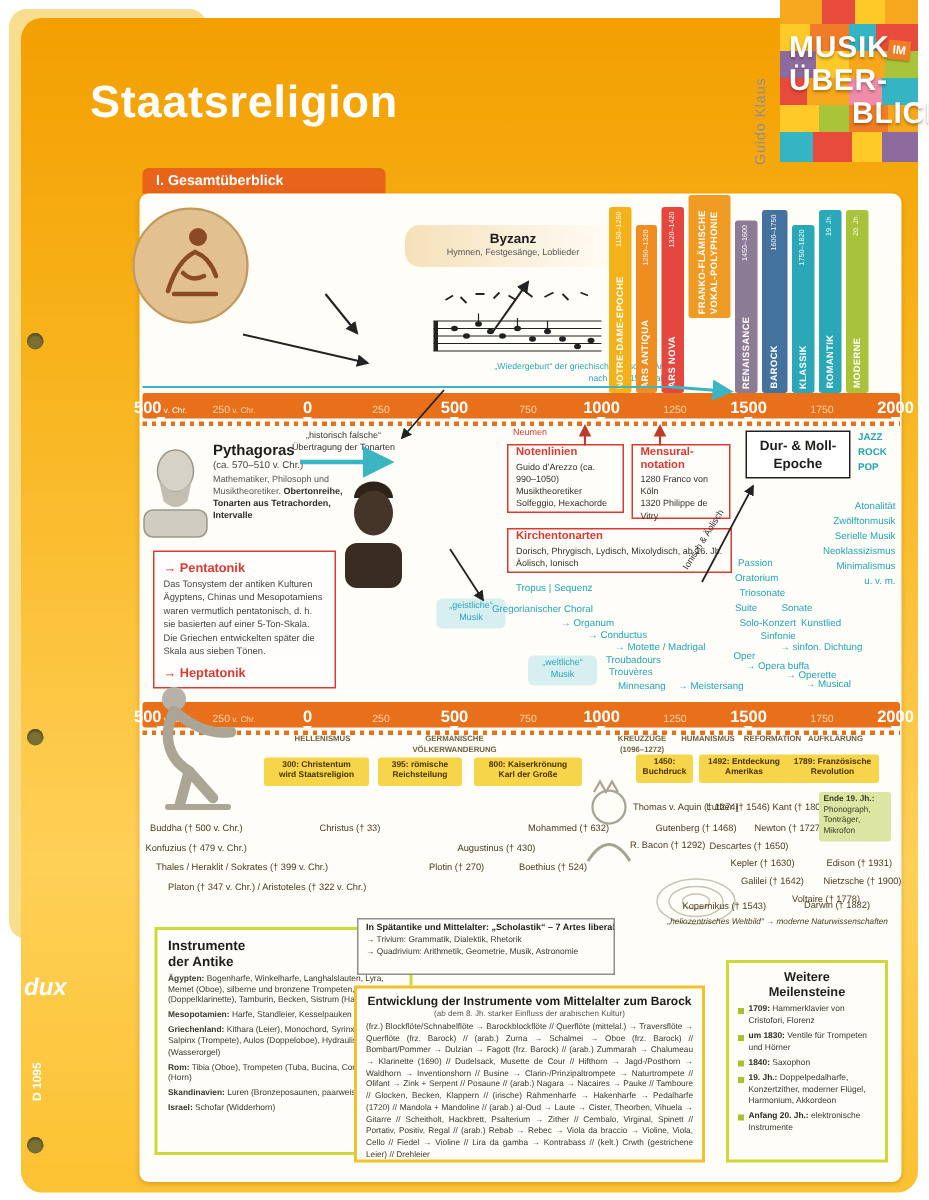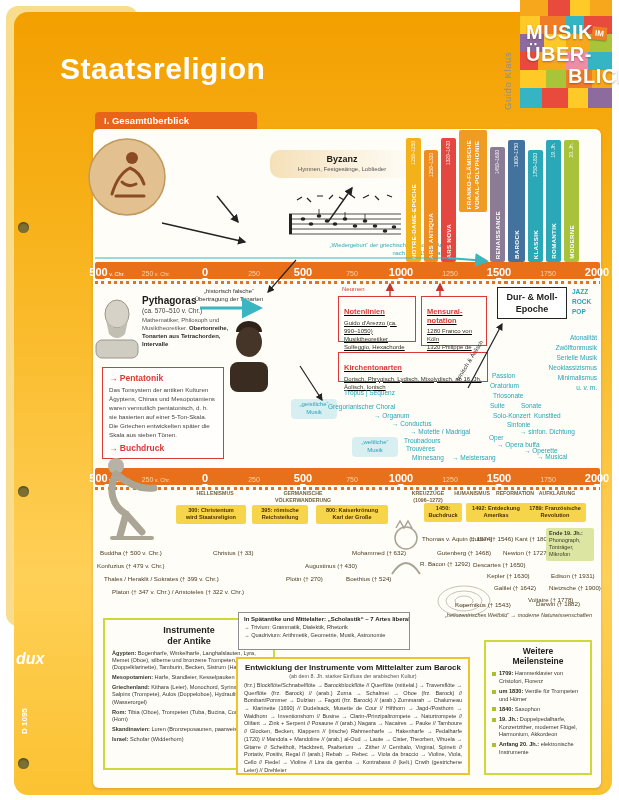--- a/index.html
+++ b/index.html
@@ -32,21 +32,21 @@
   .tick:not(.major) b{font-size:7px;font-weight:normal;}
   .tick.major::after{content:"";position:absolute;left:50%;margin-left:-3px;top:16px;border:3px solid transparent;border-top:4px solid #fff;}
   .dashes{position:absolute;left:95px;width:505px;height:3px;background:repeating-linear-gradient(90deg,#e8701a 0,#e8701a 3px,transparent 3px,transparent 6.3px);}
 
   .epoch{position:absolute;border-radius:2px;display:flex;flex-direction:column;justify-content:space-between;align-items:center;padding:3px 0;box-sizing:border-box;}
   .epoch span{writing-mode:vertical-rl;transform:rotate(180deg);color:#fff;}
   .epoch .date{font-size:4.8px;opacity:.95;}
   .epoch .lab{font-weight:bold;font-size:6.2px;letter-spacing:.3px;white-space:pre-line;line-height:1.25;text-align:center;}
 
   .neumen{position:absolute;left:342px;top:286px;font-size:6px;color:#d93a35;}
-  .rbox{position:absolute;border:1px solid #d93a35;background:#fffdf7;padding:11px 5px;box-sizing:border-box;text-decoration:underline;}
+  .rbox{position:absolute;border:1px solid #d93a35;background:#fffdf7;padding:0 5px;box-sizing:border-box;}
   .rbox h4{margin:0 0 2px;font-size:7.5px;color:#d93a35;white-space:pre-line;line-height:1.15;}
   .rbox div{font-size:6px;color:#33302a;line-height:1.35;}
 
   .pyth{position:absolute;left:142px;top:295px;width:97px;}
   .pyth h3{margin:0;font-size:10px;color:#1d1d1b;}
   .pyth .d{font-size:6.5px;color:#444;margin:1px 0 2px;}
   .pyth p{margin:0;font-size:6px;color:#555;line-height:1.35;}
   .pyth p b{color:#2e2c27;}
   .transfer{position:absolute;left:185px;top:288px;width:88px;text-align:center;font-size:6px;color:#333;line-height:1.3;}
   .gregor{position:absolute;left:264px;top:292px;width:74px;background:linear-gradient(90deg,#f5e0b8,#fbf1dd 60%,rgba(251,241,221,0));border-radius:8px;padding:3px 5px;box-sizing:border-box;}
@@ -69,21 +69,21 @@
 
   .era{position:absolute;transform:translateX(-50%);text-align:center;font-size:5.2px;font-weight:bold;color:#6f5f3e;line-height:1.3;white-space:nowrap;}
   .event{position:absolute;background:#f7d54b;border-radius:2px;text-align:center;font-size:5.6px;font-weight:bold;color:#4a3000;line-height:1.3;padding:2px 2px;box-sizing:border-box;}
   .person{position:absolute;font-size:6.2px;color:#4a3b23;white-space:nowrap;}
   .greenbox{position:absolute;left:546px;top:528px;width:48px;background:#dde5a3;border-radius:2px;padding:2px 3px;font-size:5.5px;color:#3c3c28;line-height:1.3;box-sizing:border-box;}
   .greenbox b{display:block;}
   .helio{position:absolute;left:445px;top:612px;font-size:5.5px;font-style:italic;color:#4a3b23;white-space:nowrap;}
 
   .bigbox{position:absolute;background:#fffdf7;box-sizing:border-box;overflow:hidden;}
   .box-antike{left:103px;top:618px;width:172px;height:152px;border:2px solid #cdd938;padding:5px 7px;}
-  .box-antike h3{margin:0 0 3px;text-align:center;font-size:9px;color:#1d1d1b;white-space:pre-line;line-height:1.2;}
+  .box-antike h3{margin:0 0 3px;text-align:left;font-size:9px;color:#1d1d1b;white-space:pre-line;line-height:1.2;}
   .box-antike p{margin:0 0 2.5px;font-size:5.6px;color:#3a372f;line-height:1.32;}
   .box-schol{left:238px;top:612px;width:172px;height:38px;border:1px solid #8f8f8f;padding:3px 5px;}
   .box-schol h3{margin:0 0 2px;font-size:6px;color:#1d1d1b;white-space:nowrap;}
   .box-schol div{font-size:5.6px;color:#3a372f;line-height:1.4;}
   .box-entw{left:236px;top:657px;width:234px;height:118px;border:2px solid #f0c22e;padding:4px 6px;}
   .box-entw h3{margin:0;text-align:center;font-size:8px;color:#1d1d1b;}
   .box-entw .sub{text-align:center;font-size:5.4px;color:#555;margin:1px 0 3px;}
   .box-entw .body{font-size:5.5px;color:#3a372f;line-height:1.4;text-align:justify;}
   .box-miles{left:484px;top:640px;width:108px;height:135px;border:2px solid #cdd938;padding:4px 6px;}
   .box-miles h3{margin:0 0 4px;text-align:center;font-size:8.5px;color:#1d1d1b;white-space:pre-line;line-height:1.2;}
@@ -284,21 +284,21 @@
     <div>Epoche</div>
   </div>
   <div class="jazz">JAZZ
 ROCK
 POP</div>
   <div class="arrowlabel">Ionisch &amp; Äolisch</div>
 
   <div class="pbox">
     <div class="pt">→ Pentatonik</div>
     <p>Das Tonsystem der antiken Kulturen Ägyptens, Chinas und Mesopotamiens waren vermutlich pentatonisch, d. h. sie basierten auf einer 5-Ton-Skala. Die Griechen entwickelten später die Skala aus sieben Tönen.</p>
-    <div class="pt">→ Buchdruck</div>
+    <div class="pt">→ Heptatonik</div>
   </div>
 
   <div class="tealpill" style="left:291px;top:399px;width:40px;">„geistliche“
 Musik</div>
   <div class="tealpill" style="left:352px;top:437px;width:40px;">„weltliche“
 Musik</div>
 
   <div>
       <span class="genre" style="left: 344px; top: 389px;"><span>Tropus | Sequenz</span></span>
       <span class="genre" style="left: 328px; top: 403px;"><span>Gregorianischer Choral</span></span>

